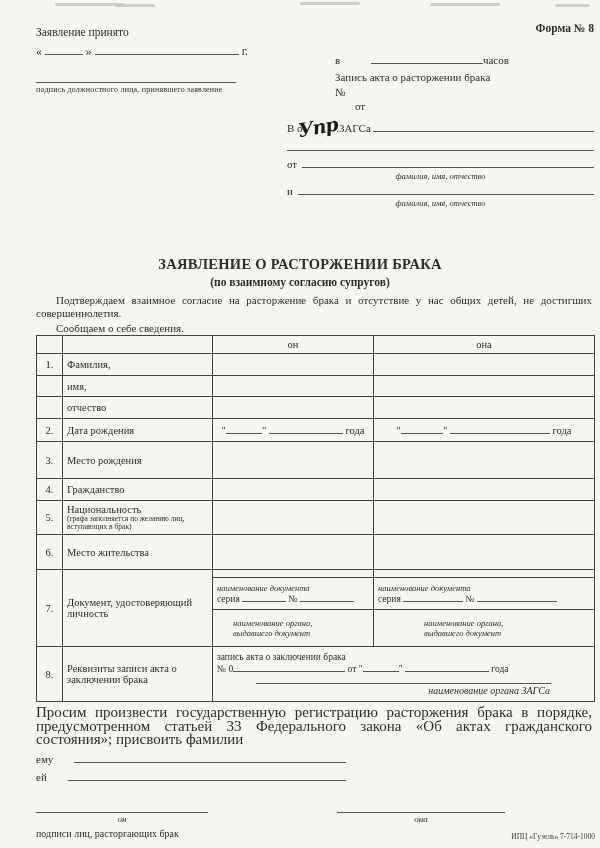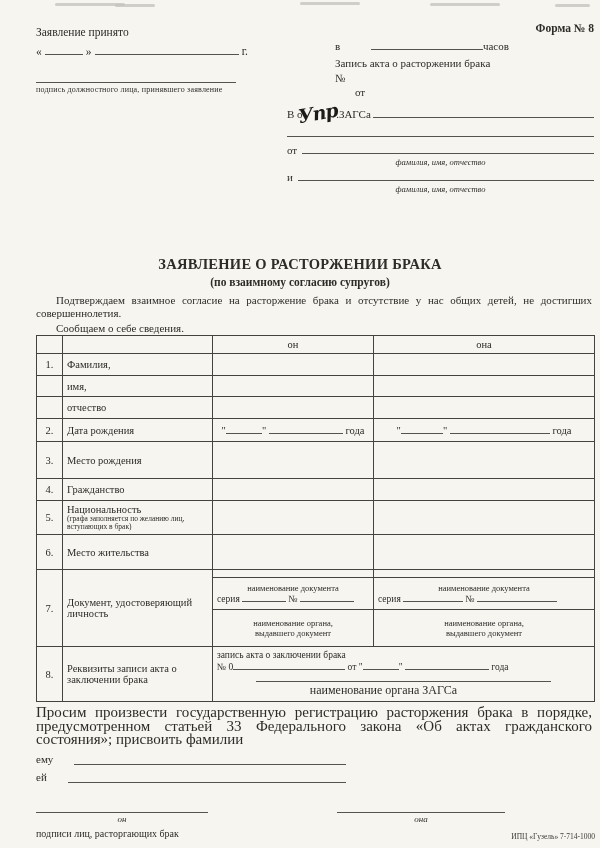--- a/index.html
+++ b/index.html
@@ -43,29 +43,29 @@
   .intro { margin:6px 8px 0 36px; font-size:11px; line-height:13px; text-indent:20px; text-align:justify; }
   .info-line { margin:2px 0 0 56px; font-size:11px; }
 
   table.form { border-collapse:collapse; table-layout:fixed; width:558px; margin:1px 0 0 36px; }
   table.form td { border:1px solid #45433f; padding:2px 4px; font-size:10.5px; vertical-align:middle; overflow:hidden; }
   td.num { text-align:center; }
   td.c { text-align:center; font-size:9.5px; }
   td.vtop { vertical-align:top; padding-top:3px; }
   .note { font-size:7.5px; line-height:8.5px; }
   .tmpl { font-size:9.5px; white-space:nowrap; text-align:center; }
-  .cap-s { font-size:8.5px; text-align:center; line-height:10px; }
+  .cap-s { font-size:8.5px; text-align:left; line-height:10px;font-style:italic; }
   .r8cell { padding-left:40px; }
   .r8cell .l1 { font-size:9.5px; }
   .r8cell .l2 { font-size:9.5px; white-space:nowrap; margin-top:1px; }
   .r8cell .l3 { margin:8px auto 0; width:295px; border-bottom:1px solid #55534f; height:1px; }
-  .r8cell .l4 { text-align:center; font-size:12px; margin:1px 40px 0 0; }
+  .r8cell .l4 { text-align:right; font-style:italic; font-size:10px; margin:1px 40px 0 0; }
 
   .request { margin:4px 8px 0 36px; font-size:15px; line-height:13.5px; text-align:justify; }
-  .assign-line { display:flex; align-items:flex-end; gap:21px; margin:6px 0 0 36px; font-size:11px; width:310px; }
+  .assign-line { display:flex; align-items:flex-start; gap:21px; margin:6px 0 0 36px; font-size:11px; width:310px; }
   .assign-line .grow { flex:1; }
 
   .sig-row { display:flex; margin:17px 0 0 36px; }
   .sig { width:172px; }
   .sig.right { width:168px; margin-left:129px; }
   .sig .line { border-bottom:1px solid #55534f; height:12px; }
   .sig .cap { text-align:center; font-style:italic; font-size:9px; margin-top:1px; }
   .sign-title { width:468px; margin:4px 0 0 36px; font-size:10px; }
   .bottom-date { margin:6px 0 0 36px; font-size:11.5px; }
   .printer { position:absolute; right:5px; bottom:7px; font-size:7.5px; color:#3a3834; }
@@ -89,21 +89,21 @@
         <span>»</span>
       <span class="bl grow"></span>
       <span>г.</span>
     </div>
     <div class="bl" style="display:block; width:200px; margin-top:15px;"></div>
     <div class="sign-caption">подпись должностного лица, принявшего заявление</div>
   </div>
 
   <div class="hdr-right">
     <div class="form-no">Форма № 8</div>
-    <div class="ind" style="margin-top:6px;">
+    <div class="ind" style="margin-top:20px;">
       <span>в</span>
       <span class="bl" style="width:112px; margin-left:28px;"></span><span>часов</span>
     </div>
     <div class="ind" style="margin-top:5px;">Запись акта о расторжении брака</div>
     <div class="ind" style="margin-top:3px;">№</div>
     <div style="margin-left:68px; margin-top:2px;">от</div>
     <div class="office-line">
       <span>В о</span>
         <span class="handwriting">Упр</span>
         <span>.ЗАГСа</span>

